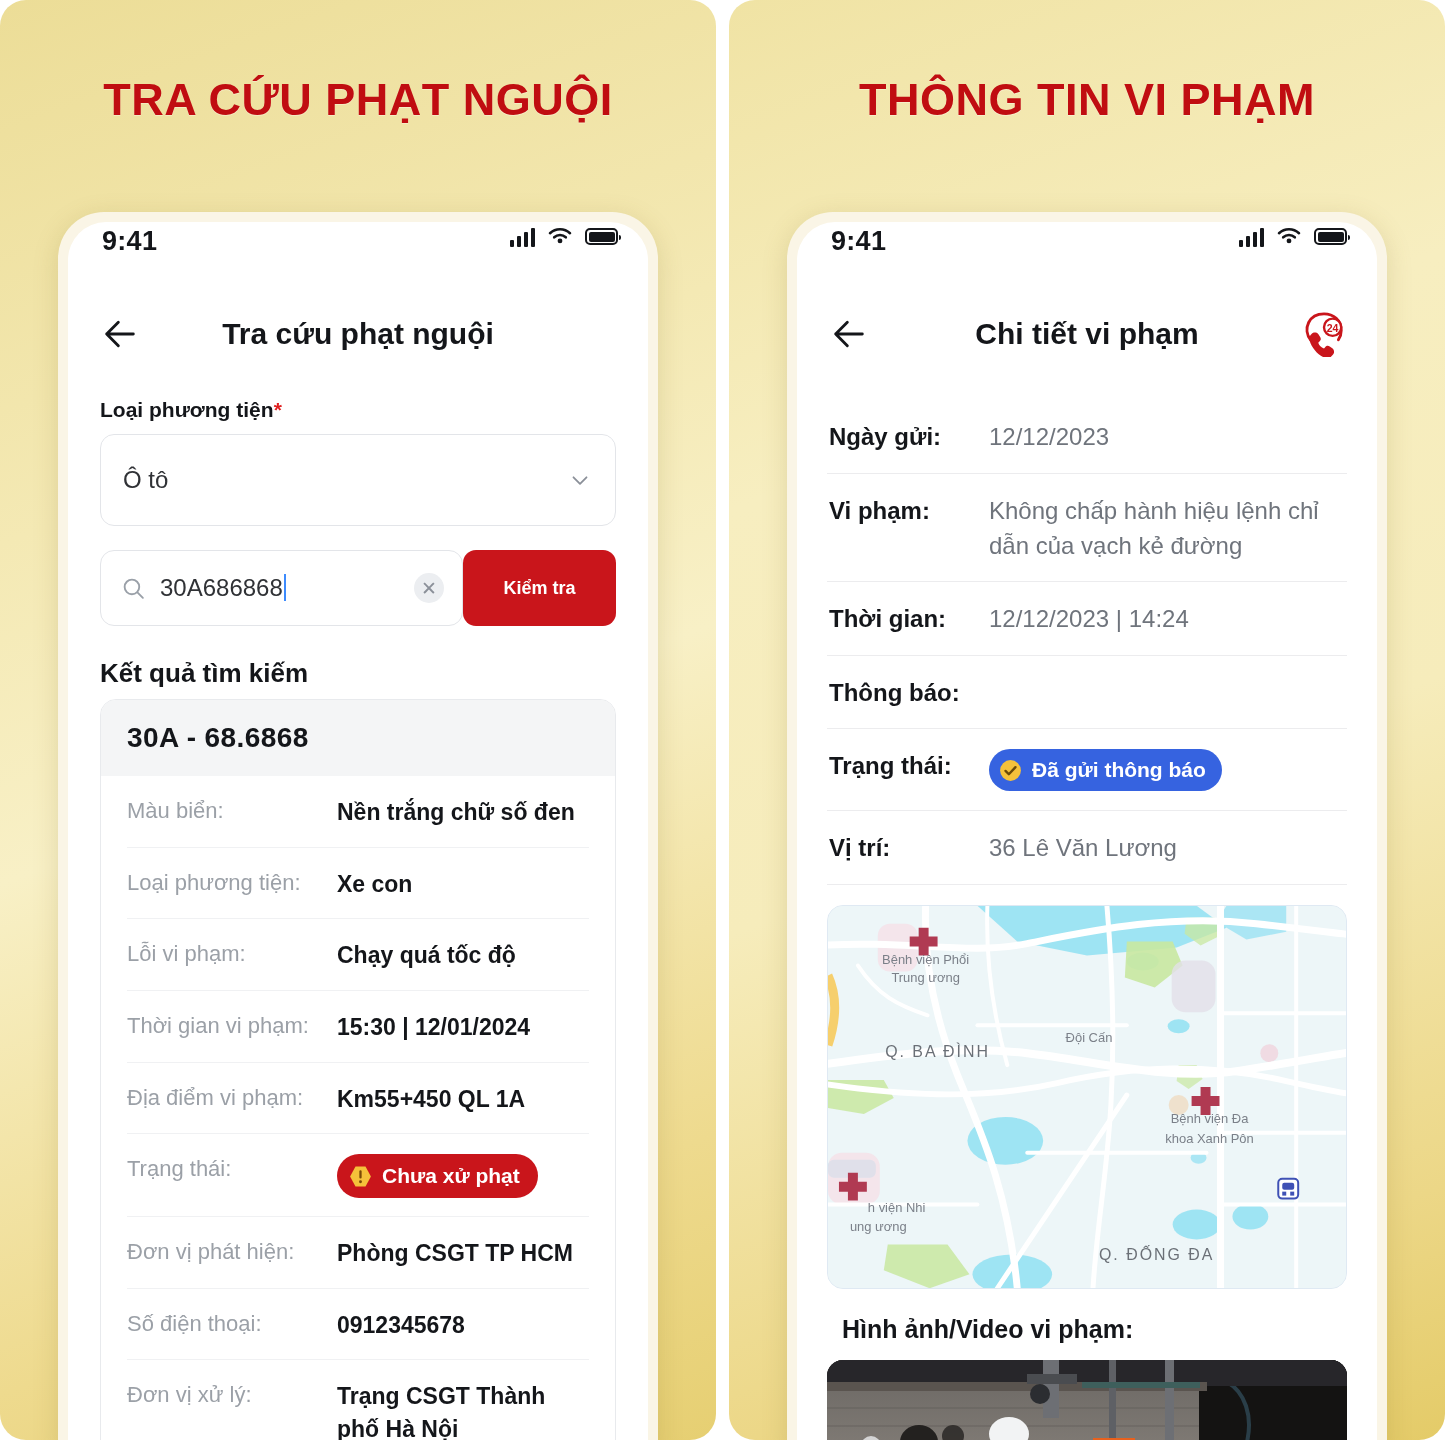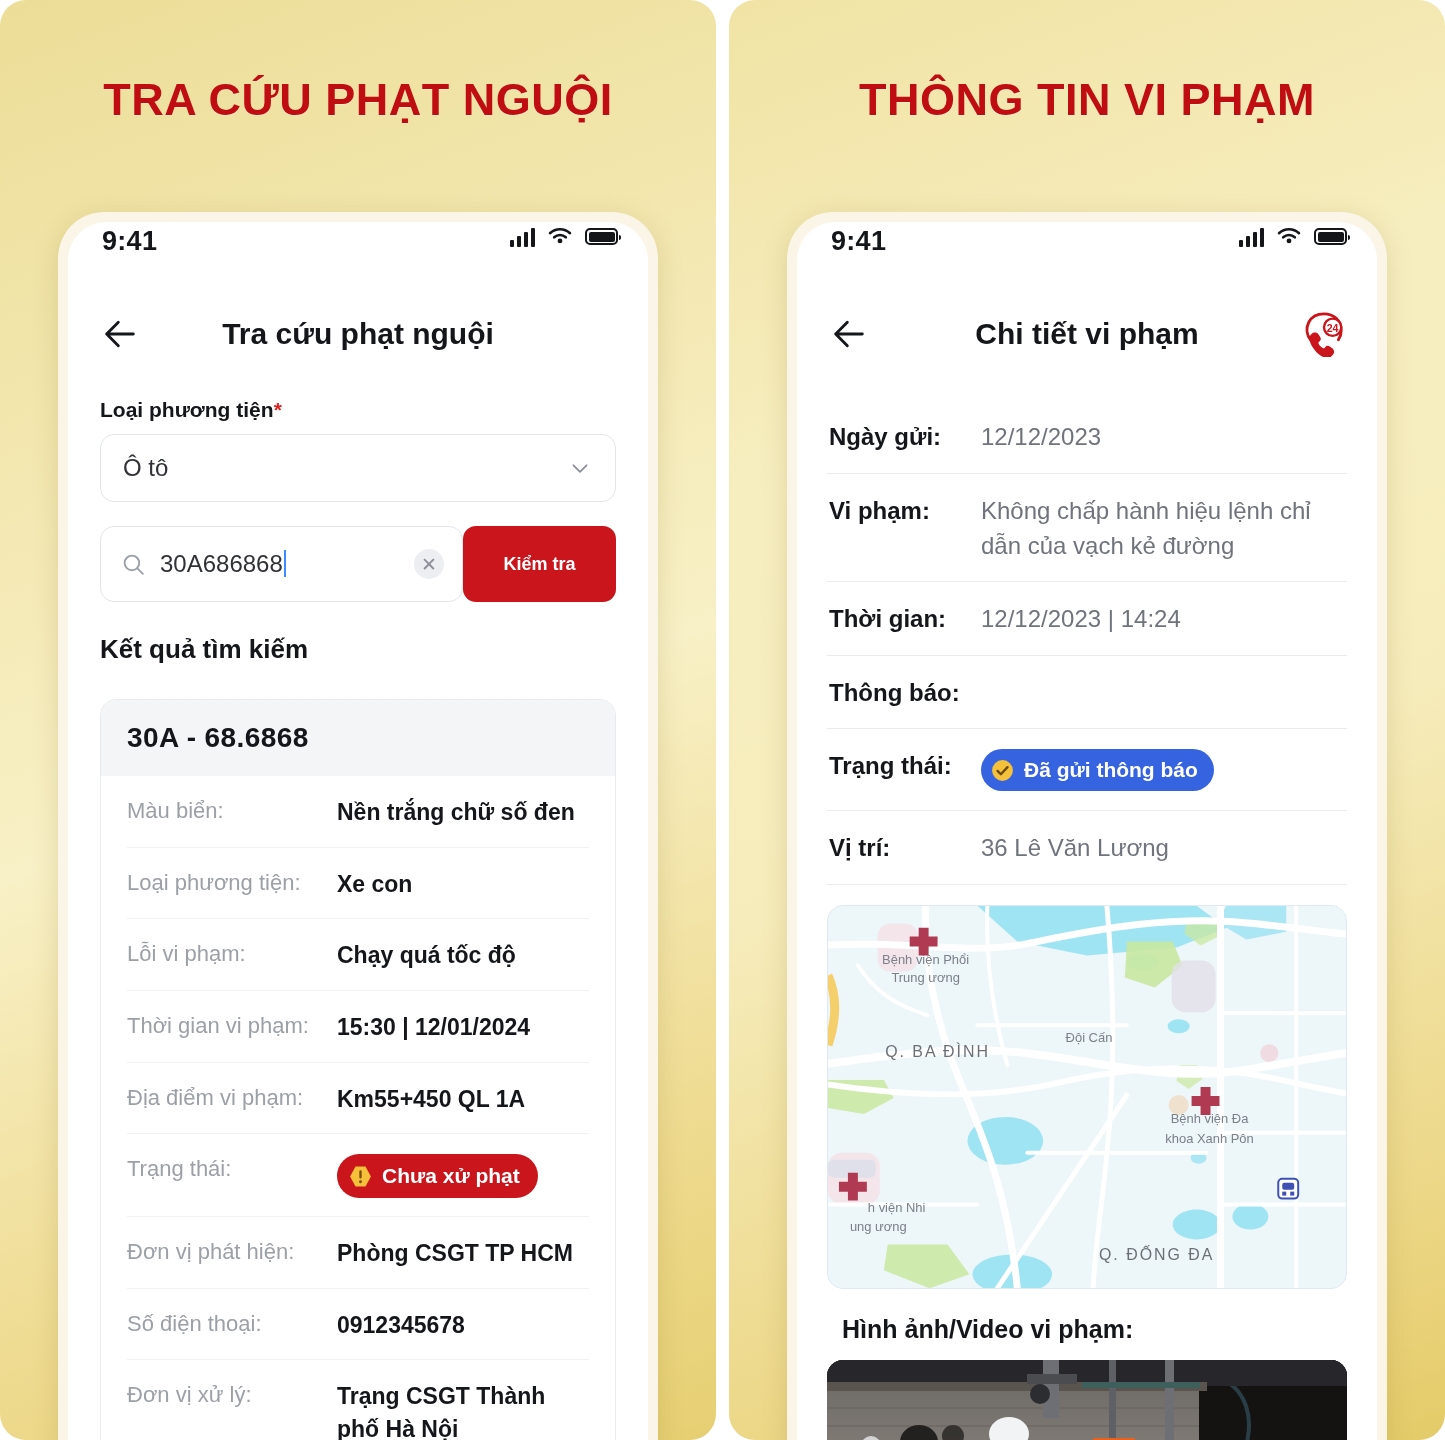--- a/index.html
+++ b/index.html
@@ -135,21 +135,21 @@
   
   .body-left { padding: 18px 32px 0 32px; }
   .field-label {
     font-size: 21px;
     font-weight: bold;
     color: #14161a;
     margin-bottom: 12px;
   }
   .req { color: #e02020; }
   .select-box {
-    height: 68px;
+    height: 92px;
     border: 1.6px solid #e3e5e9;
     border-radius: 14px;
     display: flex;
     align-items: center;
     padding: 0 22px;
     cursor: pointer;
   }
   .select-value { font-size: 24px; color: #303236; flex: 1; }
   .chev { width: 26px; height: 26px; color: #8b9099; }
 
@@ -203,21 +203,21 @@
     font-size: 18px;
     font-weight: bold;
     font-family: "Liberation Sans", sans-serif;
     cursor: pointer;
   }
 
   .section-title {
     font-size: 26px;
     font-weight: bold;
     color: #14161a;
-    margin: 32px 0 34px 0;
+    margin: 32px 0 10px 0;
   }
 
   .result-card {
     border: 1.5px solid #e8eaed;
     border-radius: 16px;
     overflow: hidden;
   }
   .plate-head {
     background: #f4f5f6;
     padding: 22px 26px;
@@ -266,21 +266,21 @@
     width: 25px; height: 25px;
     flex: none;
   }
   .checkcircle { width: 25px; height: 25px; flex: none; }
 
   
   .body-right { padding: 20px 30px 0 30px; }
   .drow {
     display: flex;
     align-items: flex-start;
-    gap: 0;
+    gap: 8px;
     padding: 20px 0 18px 2px;
     border-bottom: 1.4px solid #ececee;
   }
   .drow-label {
     width: 152px;
     flex: none;
     font-size: 24px;
     font-weight: bold;
     color: #14161a;
     line-height: 1.4;

